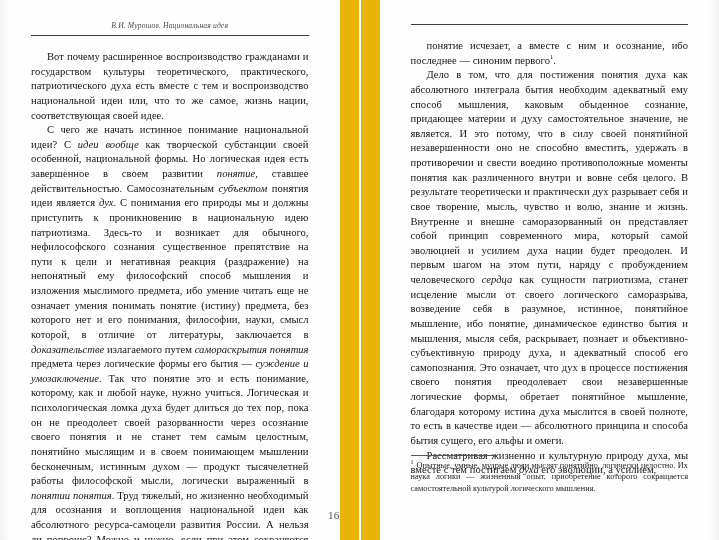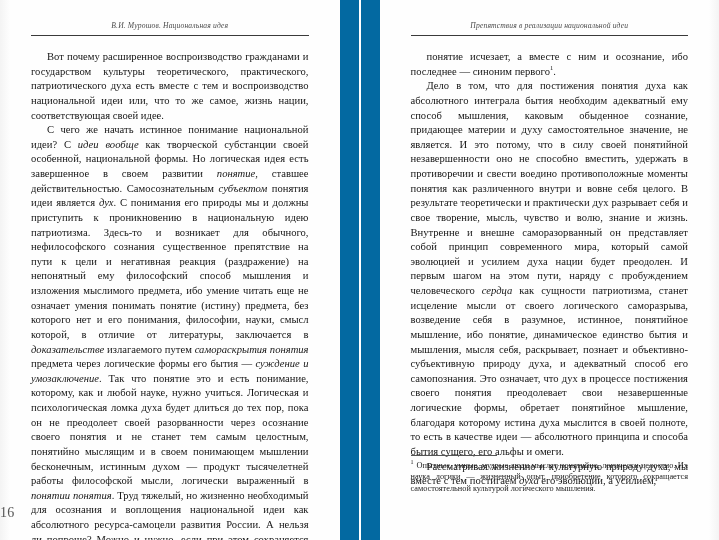--- a/index.html
+++ b/index.html
@@ -12,21 +12,21 @@
     height: 540px;
     overflow: hidden;
     font-family: "Liberation Serif", "DejaVu Serif", serif;
     color: #000000;
   }
 
   .spread {
     position: relative;
     width: 719px;
     height: 540px;
-    background: #0369a1;
+    background: #eab308;
     display: flex;
     box-sizing: border-box;
     gap: 40px;
   }
 
   .page {
     position: relative;
     width: 359.5px;
     height: 540px;
     background: #fefefe;
@@ -116,22 +116,22 @@
     vertical-align: super;
     line-height: 0;
     margin-right: 3px;
   }
 
   .folio {
     position: absolute;
     bottom: 19px;
     left: 0;
     right: 0;
-    text-align: left;
-    font-size: 14px;
+    text-align: right;
+    font-size: 11px;
     color: #555555;
     letter-spacing: 0.3px;
   }
 
   
   .scan-edge {
     position: absolute;
     top: 0;
     bottom: 0;
     width: 10px;
@@ -165,21 +165,20 @@
       <p id="lp1"><span>Вот почему расширенное воспроизводство гражданами и государством культуры теоретического, практического, патриотического духа есть вместе с тем и воспроизводство национальной идеи или, что то же самое, жизнь нации, соответствующая своей идее.</span></p>
       <p class="cont" id="lp2"><span>С чего же начать истинное понимание национальной идеи? С </span><em>идеи вообще</em><span> как творческой субстанции своей особенной, национальной формы. Но логическая идея есть завершенное в своем развитии </span><em>понятие</em><span>, ставшее действительностью. Самосознательным </span><em>субъектом</em><span> понятия идеи является </span><em>дух</em><span>. С понимания его природы мы и должны приступить к проникновению в национальную идею патриотизма. Здесь-то и возникает для обычного, нефилософского сознания существенное препятствие на пути к цели и негативная реакция (раздражение) на непонятный ему философский способ мышления и изложения мыслимого предмета, ибо умение читать еще не означает умения понимать понятие (истину) предмета, без которого нет и его понимания, философии, науки, смысл которой, в отличие от литературы, заключается в </span><em>доказательстве</em><span> излагаемого путем </span><em>самораскрытия понятия</em><span> предмета через логические формы его бытия — </span><em>суждение и умозаключение</em><span>. Так что понятие это и есть понимание, которому, как и любой науке, нужно учиться. Логическая и психологическая ломка духа будет длиться до тех пор, пока он не преодолеет своей разорванности через осознание своего понятия и не станет тем самым целостным, понятийно мыслящим и в своем понимающем мышлении бесконечным, истинным духом — продукт тысячелетней работы философской мысли, логически выраженный в </span><em>понятии понятия</em><span>. Труд тяжелый, но жизненно необходимый для осознания и воплощения национальной идеи как абсолютного ресурса-самоцели развития России. А нельзя ли попроще? Можно и нужно, если при этом сохраняется понятие (смысл). Нельзя, если</span></p>
     </div>
 
     <div class="folio">16</div>
   </div>
 
   <div class="page page-right">
     <div class="scan-edge right"></div>
 
-    <div class="running-head">Препятствия в реализации национальной идеи</div>
     <div class="head-rule"></div>
 
     <div class="body-col">
       <p id="rp1"><span>понятие исчезает, а вместе с ним и осознание, ибо последнее — синоним первого</span><sup class="fn-ref">1</sup><span>.</span></p>
       <p class="cont" id="rp2"><span>Дело в том, что для постижения понятия духа как абсолютного интеграла бытия необходим адекватный ему способ мышления, каковым обыденное сознание, придающее материи и духу самостоятельное значение, не является. И это потому, что в силу своей понятийной незавершенности оно не способно вместить, удержать в противоречии и свести воедино противоположные моменты понятия как различенного внутри и вовне себя целого. В результате теоретически и практически дух разрывает себя и свое творение, мысль, чувство и волю, знание и жизнь. Внутренне и внешне саморазорванный он представляет собой принцип современного мира, который самой эволюцией и усилием духа нации будет преодолен. И первым шагом на этом пути, наряду с пробуждением человеческого </span><em>сердца</em><span> как сущности патриотизма, станет исцеление мысли от своего логического саморазрыва, возведение себя в разумное, истинное, понятийное мышление, ибо понятие, динамическое единство бытия и мышления, мысля себя, раскрывает, познает и объективно-субъективную природу духа, и адекватный способ его самопознания. Это означает, что дух в процессе постижения своего понятия преодолевает свои незавершенные логические формы, обретает понятийное мышление, благодаря которому истина духа мыслится в своей полноте, то есть в качестве идеи — абсолютного принципа и способа бытия сущего, его альфы и омеги.</span></p>
       <p class="cont" id="rp3"><span>Рассматривая жизненно и культурную природу духа, мы вместе с тем постигаем </span><em>духа</em><span> его эволюции, а усилием,</span></p>
     </div>
 
     <div class="footnote-block">
       <div class="footnote-rule"></div>

